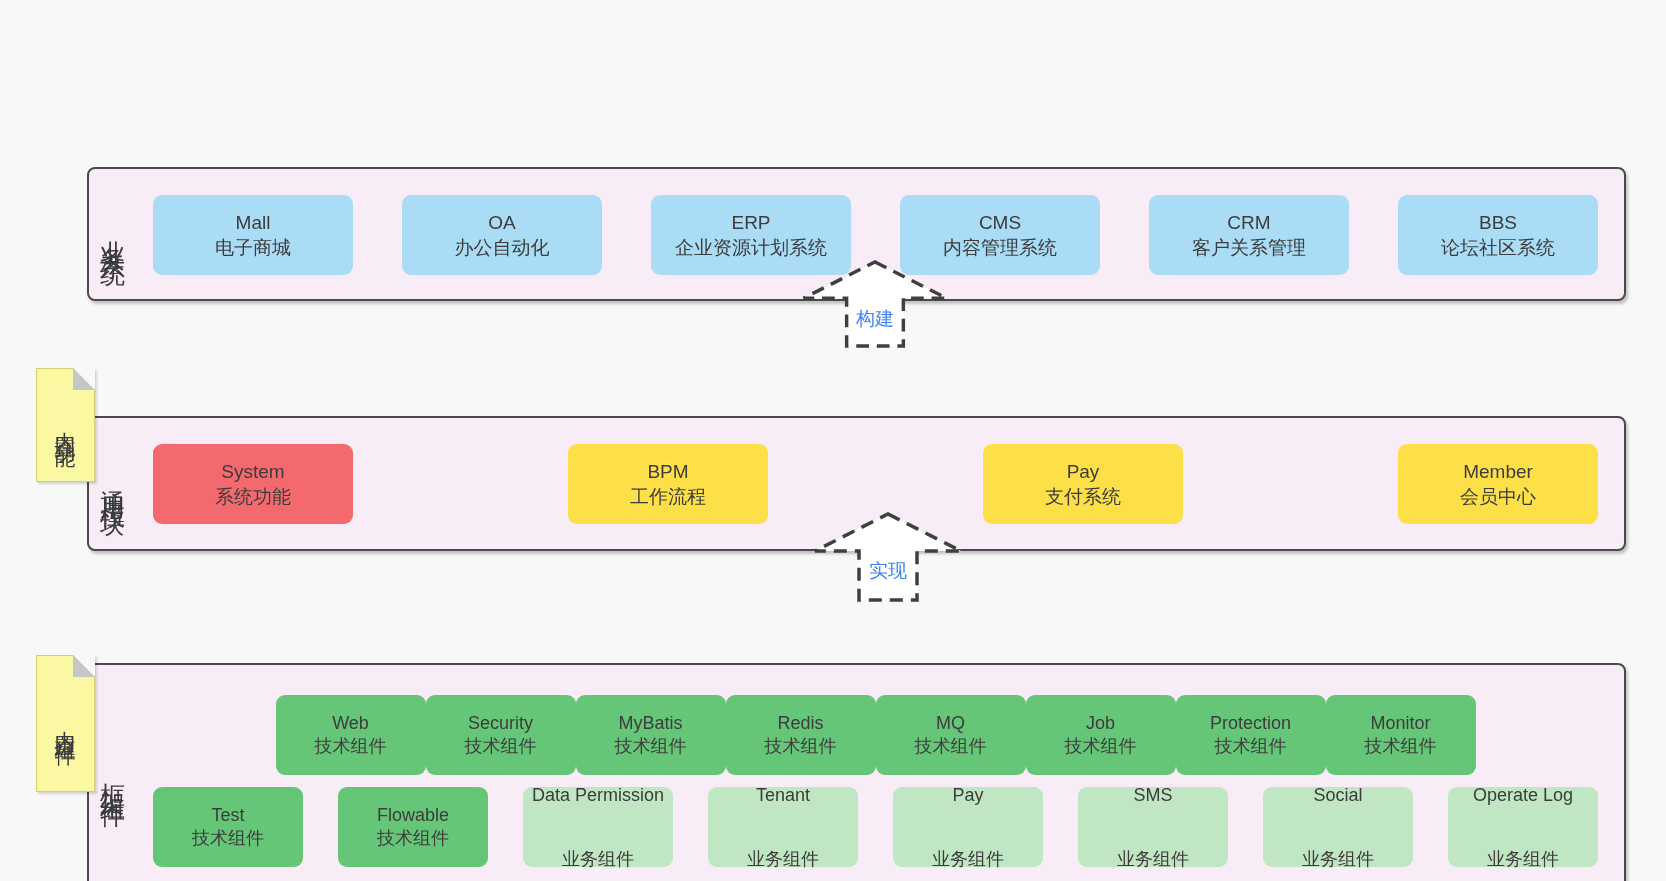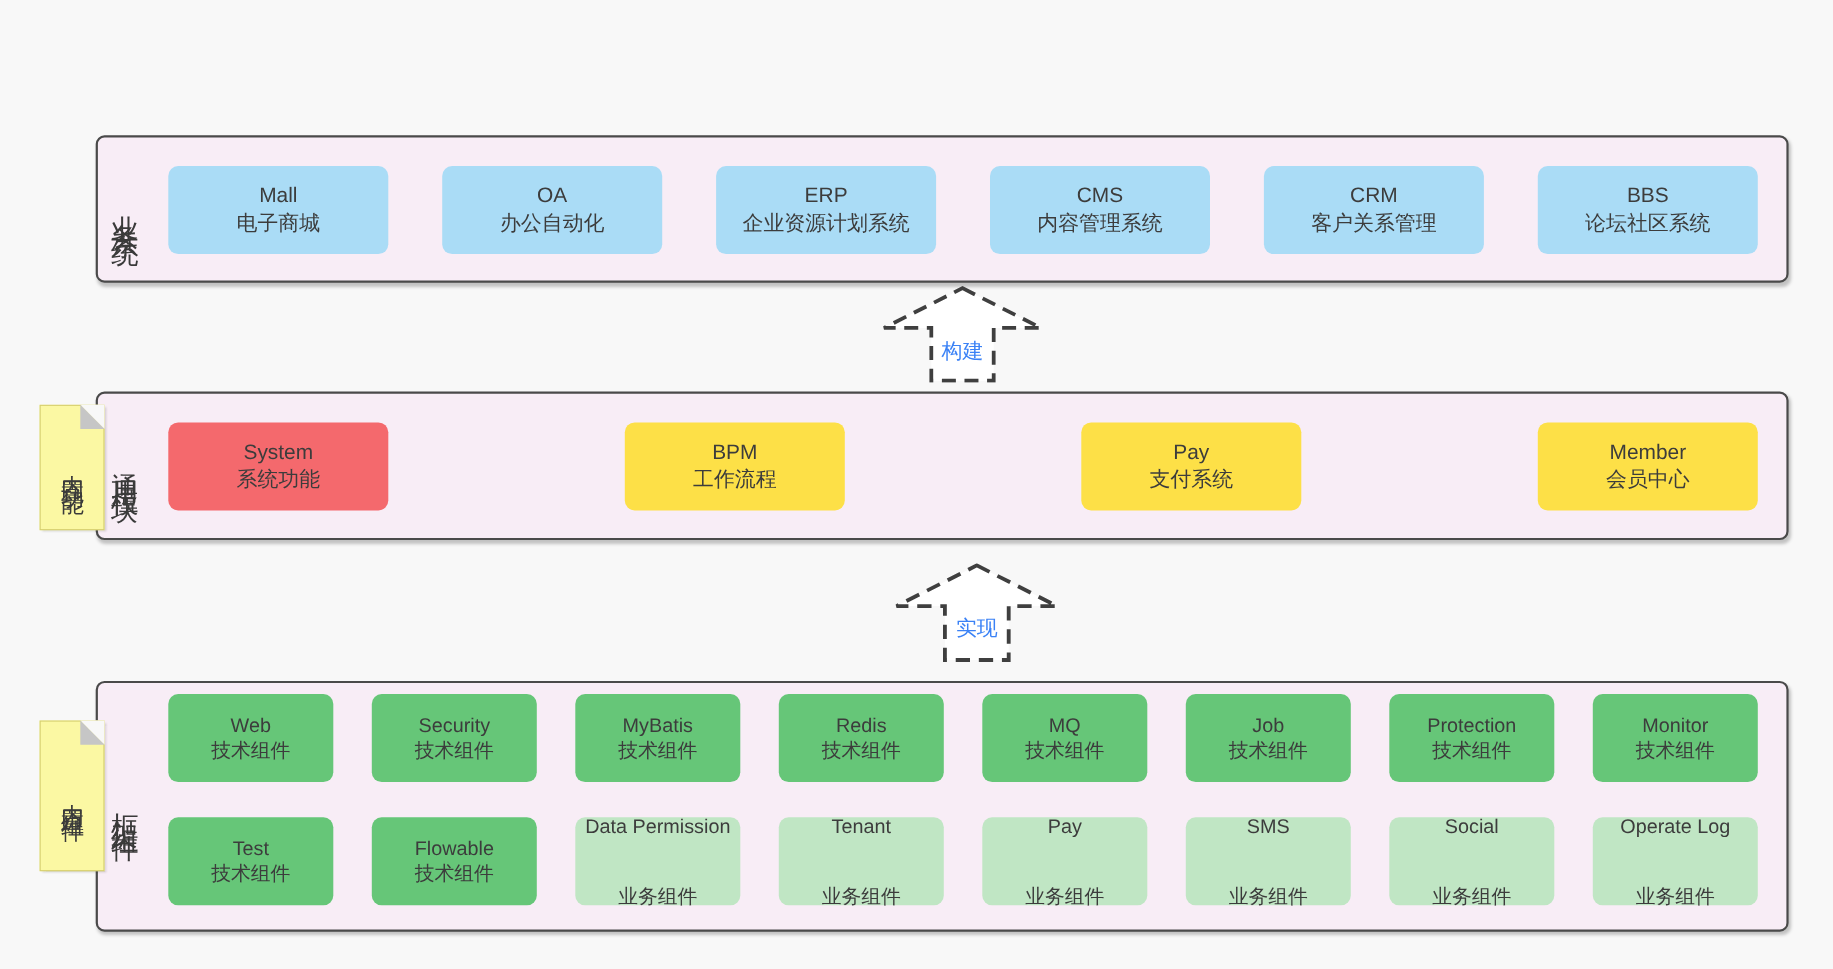--- a/index.html
+++ b/index.html
@@ -2,33 +2,33 @@
 <html><head>
 <meta charset="utf-8">
 <style>
   html,body{margin:0;padding:0;background:#f8f8f8;}
   .canvas{position:relative;width:1666px;height:881px;background:#f8f8f8;
           font-family:"Liberation Sans","DejaVu Sans",sans-serif;overflow:hidden;}
 
   
   .band{position:absolute;left:87px;width:1535px;background:#f8edf6;
         border:2px solid #4a4a4a;border-radius:8px;
-        box-shadow:2px 3px 3px rgba(0,0,0,.22);z-index:1;}
+        box-shadow:2px 3px 3px rgba(0,0,0,.22);z-index:1;margin-top:44px;}
   #band-top{top:123px;height:130px;}
-  #band-mid{top:356px;height:131px;}
+  #band-mid{top:372px;height:131px;}
   #band-bottom{top:619px;height:224px;}
 
   .vlabel{position:absolute;left:11px;top:50%;transform:translateY(-50%);
           writing-mode:vertical-rl;text-orientation:upright;
           font-size:25px;color:#3a3a3a;letter-spacing:7px;line-height:1;}
 
   .row{position:absolute;left:64px;right:26px;display:flex;justify-content:space-between;}
   #band-top .row{top:26px;}
   #band-mid .row{top:26px;}
-  #band-bottom .row1{top:10px;}
+  #band-bottom .row1{top:30px;justify-content:center;}
   #band-bottom .row2{top:122px;}
 
   .box{height:80px;border-radius:9px;display:flex;flex-direction:column;
        justify-content:center;align-items:center;text-align:center;
        color:#3c3c3c;}
   .box.wide{width:200px;font-size:19px;line-height:25px;}
   .box.narrow{width:150px;font-size:18px;line-height:23px;}
   .blue{background:#aadcf6;}
   .red{background:#f4696d;}
   .pink{background:#fde047;}

